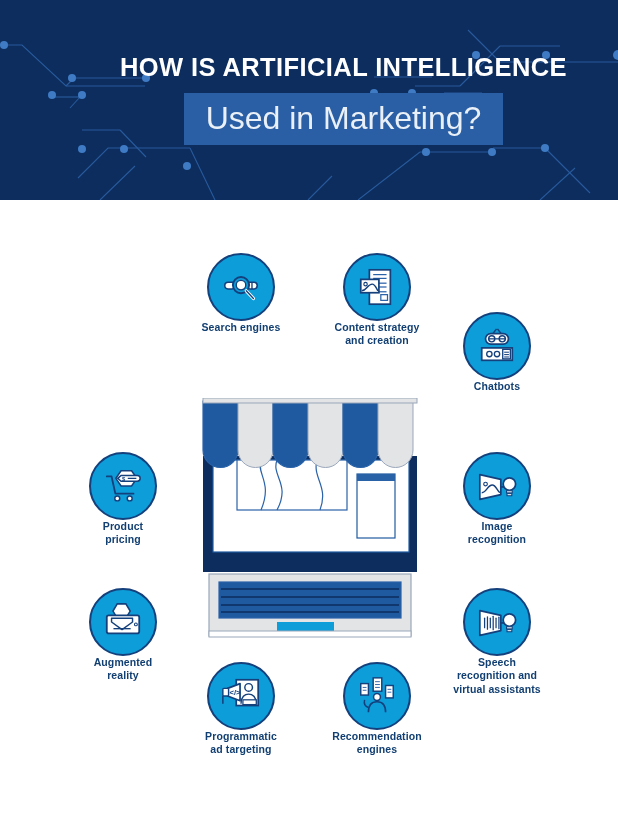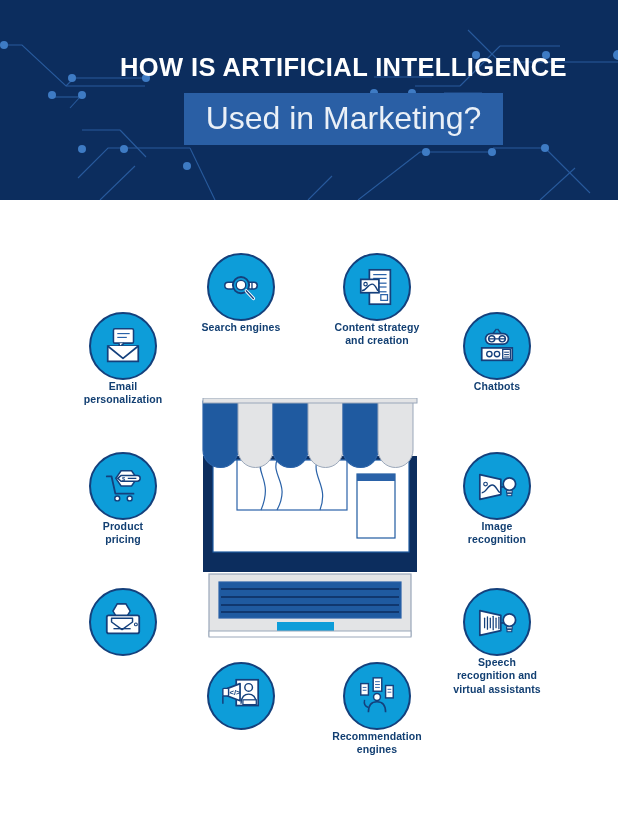--- a/index.html
+++ b/index.html
@@ -160,35 +160,20 @@
         <line x1="22" y1="191" x2="200" y2="191"></line>
         <line x1="22" y1="199" x2="200" y2="199"></line>
         <line x1="22" y1="207" x2="200" y2="207"></line>
         <line x1="22" y1="214" x2="200" y2="214"></line>
       </g>
       <rect x="78" y="224" width="57" height="13" fill="#0D9DD9"></rect>
       <rect x="10" y="233" width="202" height="6" fill="#FFFFFF" stroke="#9AA7BA" stroke-width="1"></rect>
     </svg>
   </div>
 
-  <div class="node" style="left:48px; top:312px;">
-    <div class="circle">
-      <svg viewBox="0 0 44 44" width="42" height="42">
-        <rect x="12" y="4" width="21" height="15" rx="1.5" fill="#FFFFFF" stroke="#14407C" stroke-width="1.6"></rect>
-        <path d="M18 19 l0 5 l5 -5" fill="#FFFFFF" stroke="#14407C" stroke-width="1.6" stroke-linejoin="round"></path>
-        <g stroke="#2A62A8" stroke-width="1.2">
-          <line x1="16" y1="9" x2="29" y2="9"></line>
-          <line x1="16" y1="13" x2="26" y2="13"></line>
-        </g>
-        <path d="M6 22 h32 v16 h-32 z" fill="#FFFFFF" stroke="#14407C" stroke-width="1.8"></path>
-        <path d="M6 22 l16 13 l16 -13" fill="#FFFFFF" stroke="#14407C" stroke-width="1.8" stroke-linejoin="round"></path>
-      </svg>
-    </div>
-    <div class="node-label">Email<br>personalization</div>
-  </div>
 
   <div class="node" style="left:166px; top:253px;">
     <div class="circle">
       <svg viewBox="0 0 44 44" width="42" height="42">
         <rect x="5" y="17" width="11" height="7" rx="3.5" fill="#FFFFFF" stroke="#14407C" stroke-width="1.6"></rect>
         <rect x="28" y="17" width="11" height="7" rx="3.5" fill="#FFFFFF" stroke="#14407C" stroke-width="1.6"></rect>
         <line x1="33.5" y1="17" x2="33.5" y2="24" stroke="#14407C" stroke-width="1.4"></line>
         <circle cx="22" cy="20" r="8.5" fill="#0D9DD9" stroke="#14407C" stroke-width="2"></circle>
         <circle cx="22" cy="20" r="5" fill="#FFFFFF" stroke="#14407C" stroke-width="1.4"></circle>
         <line x1="27.5" y1="26" x2="35" y2="34" stroke="#FFFFFF" stroke-width="3.4" stroke-linecap="round"></line>
@@ -276,20 +261,21 @@
   <div class="node" style="left:48px; top:588px;">
     <div class="circle">
       <svg viewBox="0 0 44 44" width="42" height="42">
         <path d="M16 3 l9 0 l4.5 7.5 l-4.5 7.5 l-9 0 l-4.5 -7.5 z" fill="#FFFFFF" stroke="#14407C" stroke-width="1.6"></path>
         <rect x="5" y="15" width="34" height="19" rx="2" fill="#FFFFFF" stroke="#14407C" stroke-width="1.9"></rect>
         <path d="M10 18 h22 v4 l-11 8 l-11 -8 z" fill="#FFFFFF" stroke="#14407C" stroke-width="1.5" stroke-linejoin="round"></path>
         <line x1="12" y1="29" x2="30" y2="29" stroke="#14407C" stroke-width="1.4"></line>
         <circle cx="35.5" cy="24.5" r="1.5" fill="#FFFFFF" stroke="#14407C" stroke-width="1.1"></circle>
       </svg>
     </div>
+    <div class="node-label">Augmented<br>reality</div>
   </div>
 
   <div class="node" style="left:422px; top:588px;text-align:center;">
     <div class="circle">
       <svg viewBox="0 0 44 44" width="42" height="42">
         <path d="M4 10 L26 15 L26 31 L4 36 z" fill="#FFFFFF" stroke="#14407C" stroke-width="1.8" stroke-linejoin="round"></path>
         <g stroke="#14407C" stroke-width="1.3" stroke-linecap="round">
           <line x1="9" y1="18" x2="9" y2="28"></line>
           <line x1="12" y1="16.5" x2="12" y2="29.5"></line>
           <line x1="15" y1="18" x2="15" y2="28"></line>
@@ -312,20 +298,21 @@
         <rect x="17" y="5" width="23" height="27" fill="#FFFFFF" stroke="#14407C" stroke-width="1.8"></rect>
         <circle cx="30" cy="13" r="4" fill="#FFFFFF" stroke="#14407C" stroke-width="1.5"></circle>
         <path d="M22 30 C22 23, 26 20, 30 20 C34 20, 38 23, 38 30" fill="#FFFFFF" stroke="#14407C" stroke-width="1.5"></path>
         <rect x="24" y="26" width="14" height="5" fill="#FFFFFF" stroke="#14407C" stroke-width="1.3"></rect>
         <path d="M8 14 L21 9 L21 27 L8 22 z" fill="#FFFFFF" stroke="#14407C" stroke-width="1.8" stroke-linejoin="round"></path>
         <text x="10" y="21" font-family="Liberation Sans, sans-serif" font-size="8" font-weight="700" fill="#14407C">&lt;/&gt;</text>
         <rect x="3" y="14" width="6" height="8" rx="1" fill="#FFFFFF" stroke="#14407C" stroke-width="1.5"></rect>
         <line x1="3" y1="22" x2="3" y2="30" stroke="#14407C" stroke-width="1.6"></line>
       </svg>
     </div>
+    <div class="node-label">Programmatic<br>ad targeting</div>
   </div>
 
   <div class="node" style="left:302px; top:662px;">
     <div class="circle">
       <svg viewBox="0 0 44 44" width="42" height="42">
         <rect x="18" y="3" width="9" height="14" fill="#FFFFFF" stroke="#14407C" stroke-width="1.5"></rect>
         <g stroke="#2A62A8" stroke-width="1">
             <line x1="20" y1="7" x2="25" y2="7"></line>
             <line x1="20" y1="10" x2="25" y2="10"></line>
             <line x1="20" y1="13" x2="25" y2="13"></line>

